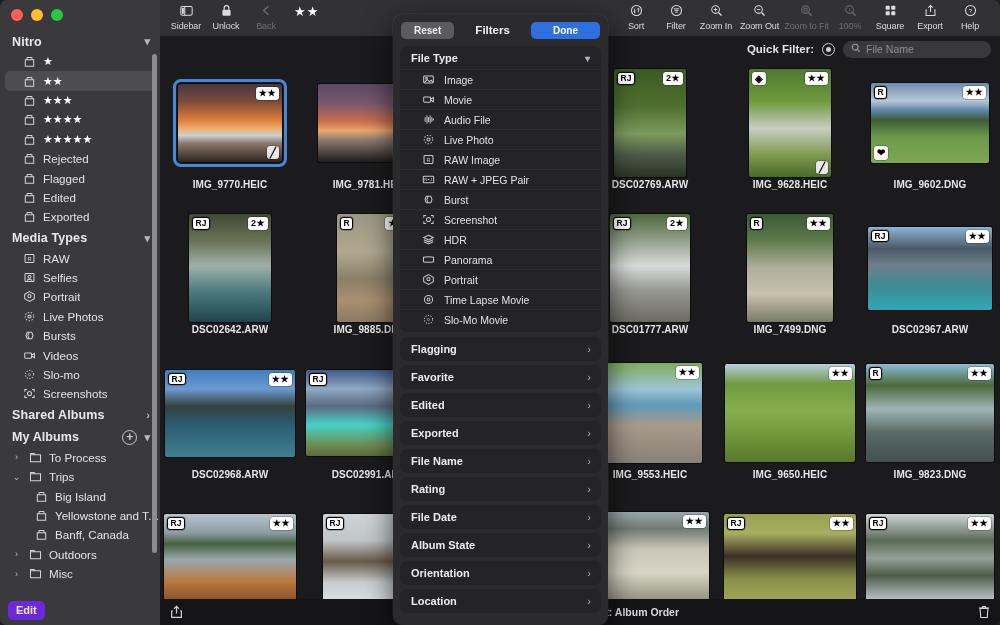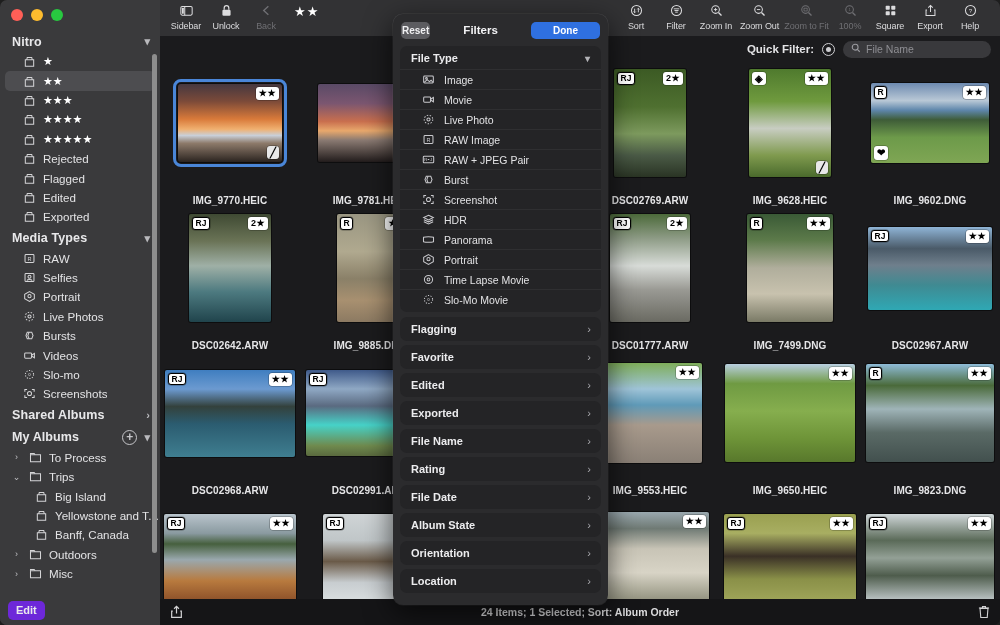--- a/index.html
+++ b/index.html
@@ -128,21 +128,21 @@
     width: 132px; height: 112px;
   }
   .thumb {
     position: relative; overflow: hidden; border-radius: 2px;
     box-shadow: 0 0 0 1px rgba(0,0,0,.5);
     padding-left: 12px;
   }
   .thumb.selected { outline: 3px solid #4a86d8; outline-offset: 2px; border-radius: 3px; }
   .fname {
     color: #e6e6e8; font-size: 10px; font-weight: bold;
-    margin-top: 16px; white-space: nowrap; letter-spacing: .1px;
+    margin-top: 0; white-space: nowrap; letter-spacing: .1px;
   }
   .badge {
     position: absolute; background: #fff; color: #000;
     border-radius: 3px; font-size: 8.5px; font-weight: bold;
     line-height: 1; padding: 2px 2.5px; display: flex; align-items: center;
     box-shadow: 0 0 0 .5px rgba(0,0,0,.4);
   }
   .badge.tl { top: 3px; left: 3px; }
   .badge.tr { top: 3px; right: 3px; }
   .badge.bl { bottom: 3px; left: 3px; }
@@ -170,21 +170,21 @@
     box-shadow: 0 8px 28px rgba(0,0,0,.65), 0 0 0 .5px rgba(255,255,255,.12);
     padding: 6px 7px 8px; z-index: 50;
   }
   .pop-head {
     display: flex; align-items: center; justify-content: space-between;
     height: 20px; margin-bottom: 6px; padding: 0 1px;
   }
   .pop-title { color: #f2f2f4; font-size: 11.5px; font-weight: bold; }
   .btn-reset {
     background: #5c5c60; color: #f0f0f2; border: 0; border-radius: 5px;
-    font-size: 10px; font-weight: bold; padding: 3px 1px; font-family: inherit;
+    font-size: 10px; font-weight: bold; padding: 3px 13px; font-family: inherit;
   }
   .btn-done {
     background: #2f70e0; color: #fff; border: 0; border-radius: 5px;
     font-size: 10px; font-weight: bold; padding: 3px 22px; font-family: inherit;
   }
   .pop-section {
     background: #242426; border-radius: 7px; padding: 2px 0 3px; margin-bottom: 5px;
   }
   .sec-head {
     display: flex; align-items: center; justify-content: space-between;
@@ -858,20 +858,28 @@
               <svg width="13" height="13" viewBox="0 0 14 14" fill="none" stroke="currentColor" stroke-width="1.1">
                 <rect x="1.8" y="4.2" width="7.4" height="5.8" rx="1"></rect>
                 <path d="M9.5 6.5 L12.3 4.8 L12.3 9.4 L9.5 7.7 Z"></path>
               </svg>
             </span>
             <span>Movie</span>
           </div>
           <div class="pop-item">
             <span class="ic">
               <svg width="13" height="13" viewBox="0 0 14 14" fill="none" stroke="currentColor" stroke-width="1.1">
+                <path d="M2 7 L2 7 M3.4 4.6 L3.4 9.4 M5.4 2.8 L5.4 11.2 M7 4.2 L7 9.8 M8.8 2.8 L8.8 11.2 M10.6 4.6 L10.6 9.4 M12.2 6 L12.2 8"></path>
+              </svg>
+            </span>
+            <span>Audio File</span>
+          </div>
+          <div class="pop-item">
+            <span class="ic">
+              <svg width="13" height="13" viewBox="0 0 14 14" fill="none" stroke="currentColor" stroke-width="1.1">
                 <circle cx="7" cy="7" r="1.7"></circle>
                 <circle cx="7" cy="7" r="4.6" stroke-dasharray="1.6 1.6"></circle>
               </svg>
             </span>
             <span>Live Photo</span>
           </div>
           <div class="pop-item">
             <span class="ic">
               <svg width="13" height="13" viewBox="0 0 14 14" fill="none" stroke="currentColor" stroke-width="1.1">
                 <rect x="2.2" y="2.8" width="9.6" height="8.4" rx="1"></rect>

